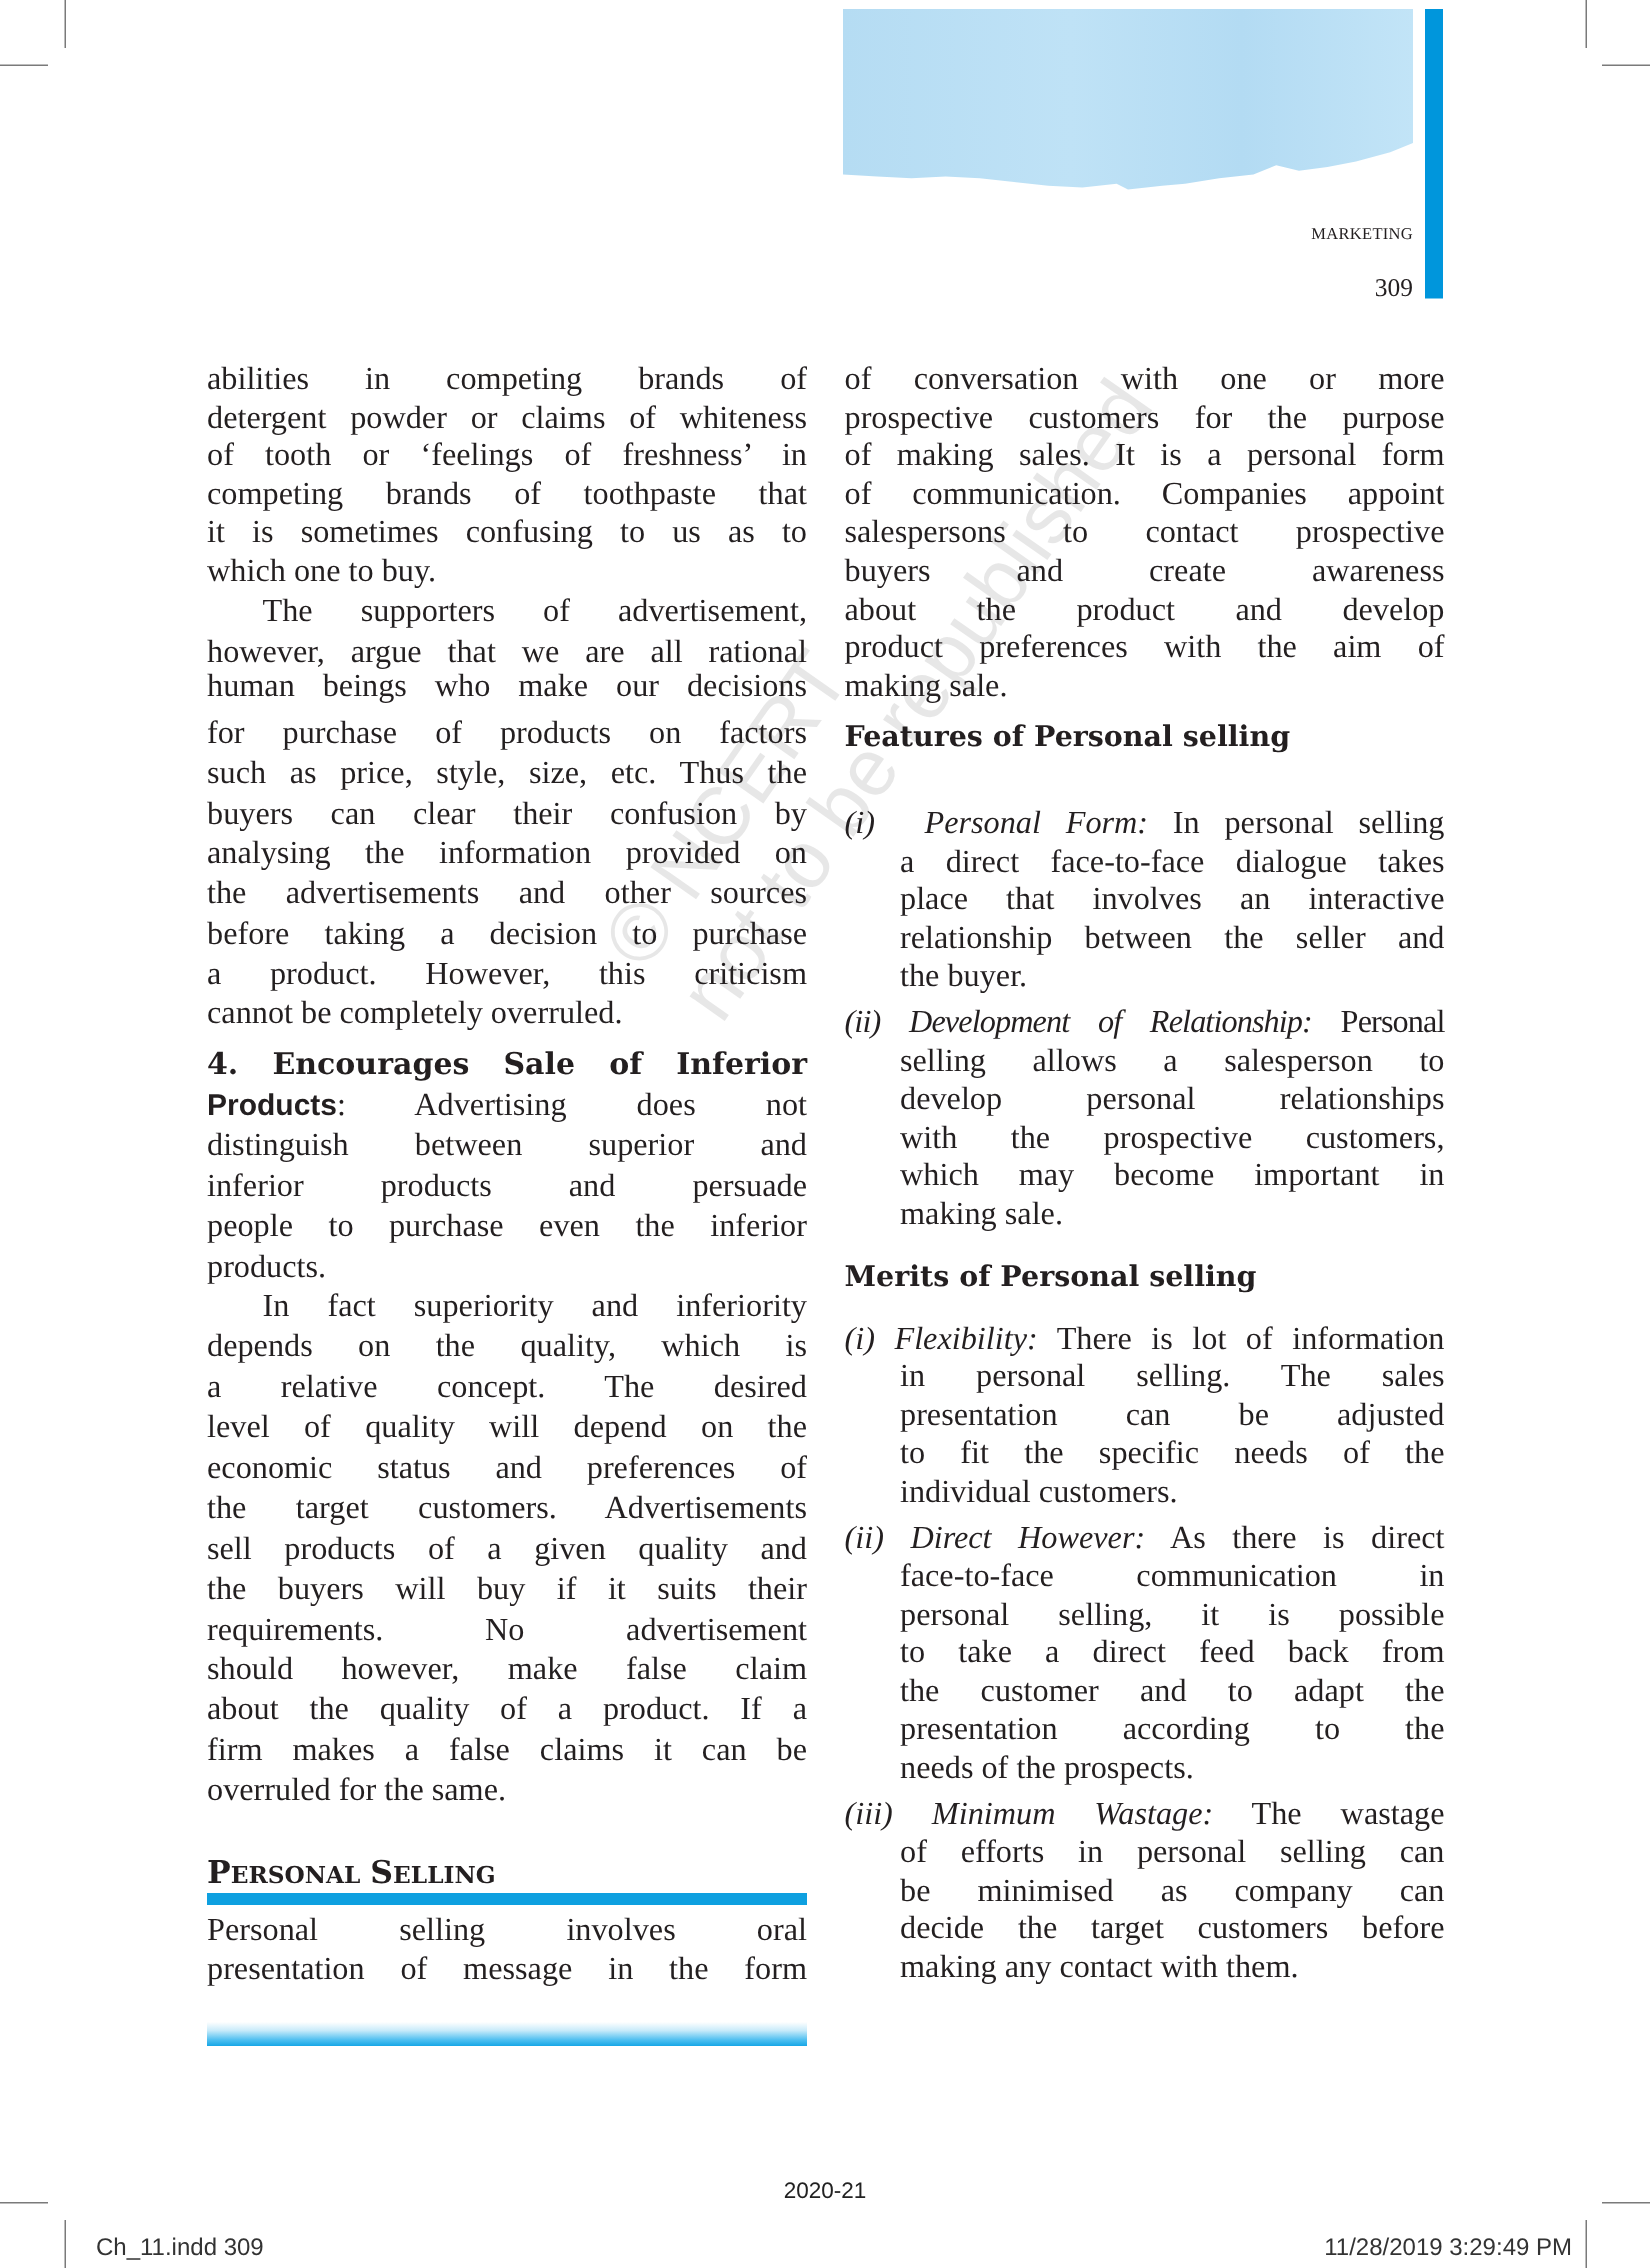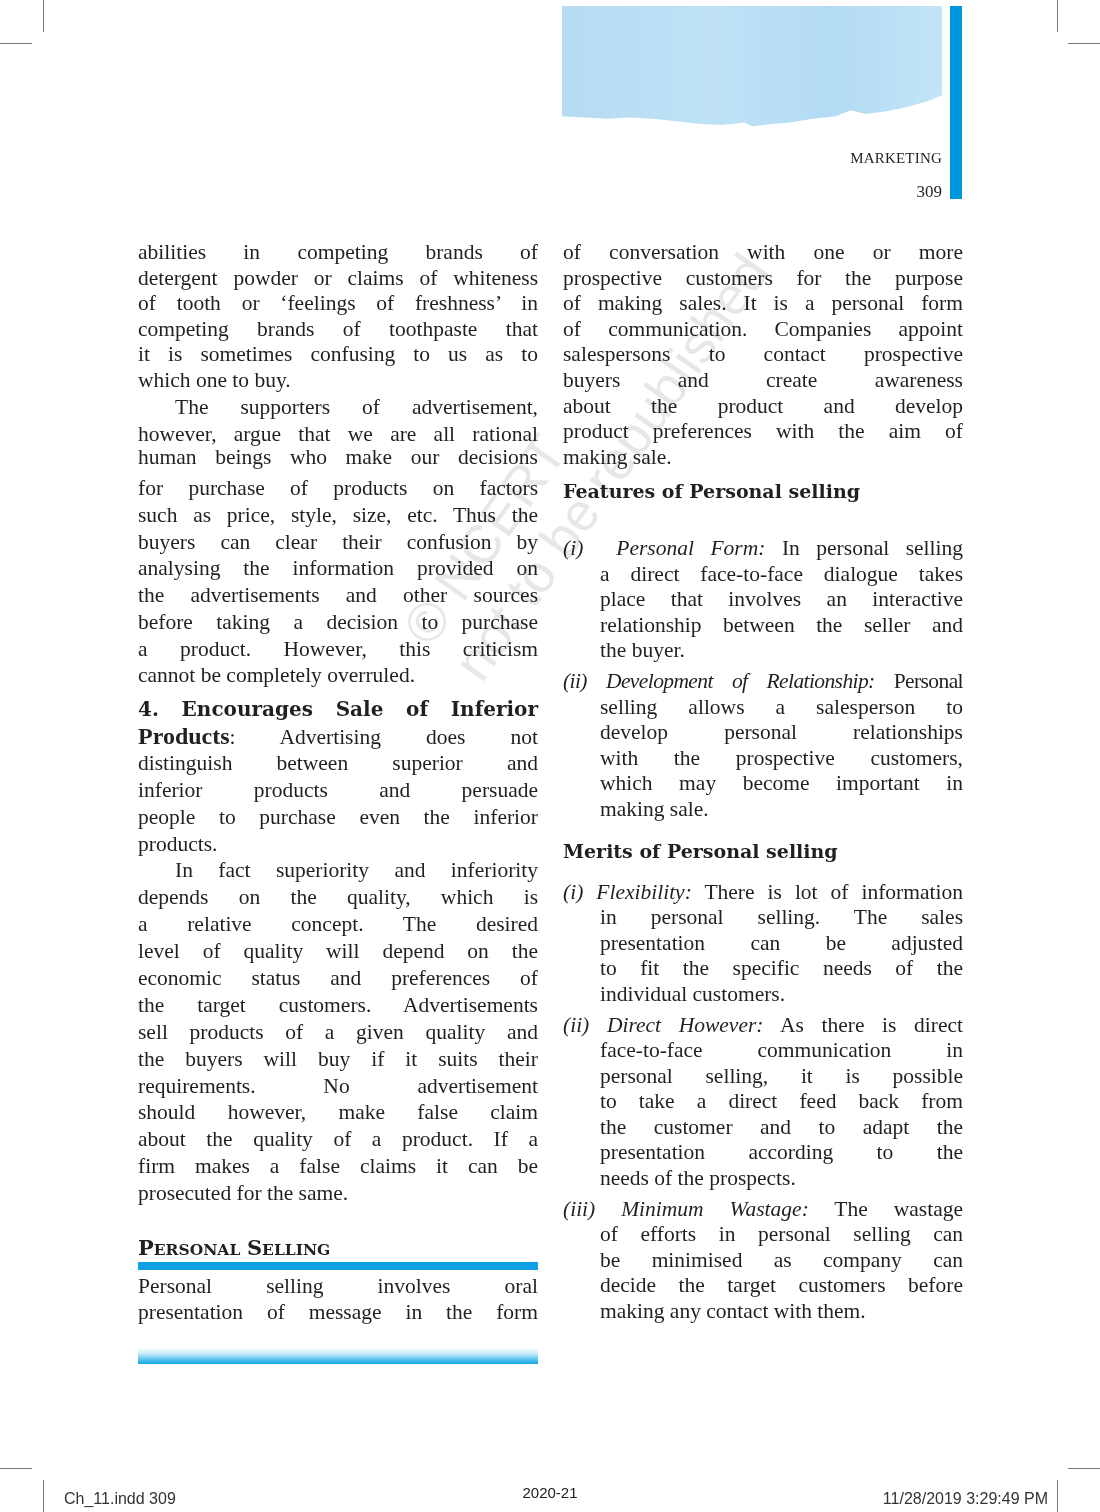--- a/index.html
+++ b/index.html
@@ -3,21 +3,21 @@
 <meta charset="utf-8">
 <style>
   html, body { margin:0; padding:0; background:#fff; }
   body { width:1100px; height:1512px; position:relative; overflow:hidden;
          font-family:"DejaVu Serif","Liberation Serif",serif; color:#231f20; }
   .crop { position:absolute; background:#7a7a7a; }
   .header-wash { position:absolute; left:562px; top:6px; width:380px; height:124px;
          background:linear-gradient(90deg,#b5dcf3 0%,#bfe2f6 40%,#b3dbf3 70%,#c2e4f7 100%);
          clip-path:polygon(0 0,100% 0,100% 72%,96% 77%,90% 82%,85% 85%,80% 87%,76% 84%,72% 89%,66% 91%,60% 94%,56% 95%,50% 97%,48% 94%,42% 96%,36% 95%,30% 93%,24% 91%,18% 90%,12% 91%,6% 90%,0 89%); }
   .header-bar { position:absolute; left:950px; top:6px; width:12px; height:193px; background:#0096dc; }
-  .running-head { position:absolute; right:158px; top:150px; font-size:15px; letter-spacing:0.2px;
+  .running-head { position:absolute; right:158px; top:150px; font-size:11px; letter-spacing:0.2px;
          font-family:"Liberation Serif",serif; }
   .page-num { position:absolute; right:158px; top:182px; font-size:17px;
          font-family:"Liberation Serif",serif; }
   .line { position:absolute; height:26px; font-family:"Liberation Serif",serif; font-size:21.5px;
          line-height:26px; white-space:nowrap; text-align:justify; text-align-last:justify; }
   .line.left { text-align-last:left; }
   .col1 { left:138px; width:400px; }
   .col2 { left:563px; width:400px; }
   .col2i { left:600px; width:363px; }
   .b { font-weight:bold; }
@@ -25,21 +25,21 @@
   .heading { position:absolute; font-family:"DejaVu Serif",serif; font-weight:bold; font-size:19px; }
   .sc-big { font-size:21px; }
   .sc-small { font-size:15.5px; }
   .rule-blue { position:absolute; left:138px; top:1262px; width:400px; height:8px; background:#0ea0e0; }
   .rule-fade { position:absolute; left:138px; top:1348px; width:400px; height:16px;
          background:linear-gradient(180deg,#ffffff 0%,#c9ebfa 35%,#4ebff0 75%,#16a6e6 100%); }
   .watermark { position:absolute; left:390px; top:620px; font-family:"Liberation Sans",sans-serif;
          font-size:54px; color:rgba(120,120,120,0.18); transform:rotate(-55deg); transform-origin:left top;
          white-space:nowrap; line-height:62px; pointer-events:none; }
   .footer-year { position:absolute; left:0; width:1100px; top:1452px; text-align:center;
-         font-family:"Liberation Sans",sans-serif; font-size:15px; color:#222;margin-top:32px; }
+         font-family:"Liberation Sans",sans-serif; font-size:15px; color:#222; }
   .slug { position:absolute; top:1490px; font-family:"Liberation Sans",sans-serif; font-size:16px; color:#333; }
 </style>
 </head>
 <body>
 
 <div class="crop" style="left:43px;top:0;width:1px;height:32px;"></div>
 <div class="crop" style="left:0;top:43px;width:32px;height:1px;"></div>
 <div class="crop" style="left:1057px;top:0;width:1px;height:32px;"></div>
 <div class="crop" style="left:1068px;top:43px;width:32px;height:1px;"></div>
 <div class="crop" style="left:0;top:1468px;width:32px;height:1px;"></div>
@@ -76,41 +76,41 @@
     <div class="line col1" style="top:529px">buyers can clear their confusion by</div>
     <div class="line col1" style="top:555px">analysing the information provided on</div>
     <div class="line col1" style="top:582px">the advertisements and other sources</div>
     <div class="line col1" style="top:609px">before taking a decision to purchase</div>
     <div class="line col1" style="top:636px">a product. However, this criticism</div>
     <div class="line col1 left" style="top:662px">cannot be completely overruled.</div>
   </div>
 
   <div>
     <div class="line col1 b" style="top:696px;font-family:'DejaVu Serif',serif;font-size:20px">4. Encourages Sale of Inferior</div>
-    <div class="line col1" style="top:723px"><span class="b" style="font-family:Liberation Serif, serif;font-size:24px">Products</span><span>: Advertising does not</span></div>
+    <div class="line col1" style="top:723px"><span class="b" style="font-family:Liberation Sans, sans-serif;font-size:20px">Products</span><span>: Advertising does not</span></div>
     <div class="line col1" style="top:750px">distinguish between superior and</div>
     <div class="line col1" style="top:777px">inferior products and persuade</div>
     <div class="line col1" style="top:804px">people to purchase even the inferior</div>
     <div class="line col1 left" style="top:831px">products.</div>
   </div>
 
   <div>
     <div class="line col1" style="top:857px;left:175px;width:363px">In fact superiority and inferiority</div>
     <div class="line col1" style="top:884px">depends on the quality, which is</div>
     <div class="line col1" style="top:911px">a relative concept. The desired</div>
     <div class="line col1" style="top:938px">level of quality will depend on the</div>
     <div class="line col1" style="top:965px">economic status and preferences of</div>
     <div class="line col1" style="top:992px">the target customers. Advertisements</div>
     <div class="line col1" style="top:1019px">sell products of a given quality and</div>
     <div class="line col1" style="top:1046px">the buyers will buy if it suits their</div>
     <div class="line col1" style="top:1073px">requirements. No advertisement</div>
     <div class="line col1" style="top:1099px">should however, make false claim</div>
     <div class="line col1" style="top:1126px">about the quality of a product. If a</div>
     <div class="line col1" style="top:1153px">firm makes a false claims it can be</div>
-    <div class="line col1 left" style="top:1180px">prosecuted for the same.</div>
+    <div class="line col1 left" style="top:1180px">overruled for the same.</div>
   </div>
 
   <div class="heading" style="left:138px;top:1235px">
     <span class="sc-big">P</span><span class="sc-small">ERSONAL</span>
     <span class="sc-big">S</span><span class="sc-small">ELLING</span>
   </div>
   <div class="rule-blue"></div>
 
   <div>
     <div class="line col1" style="top:1273px">Personal selling involves oral</div>

